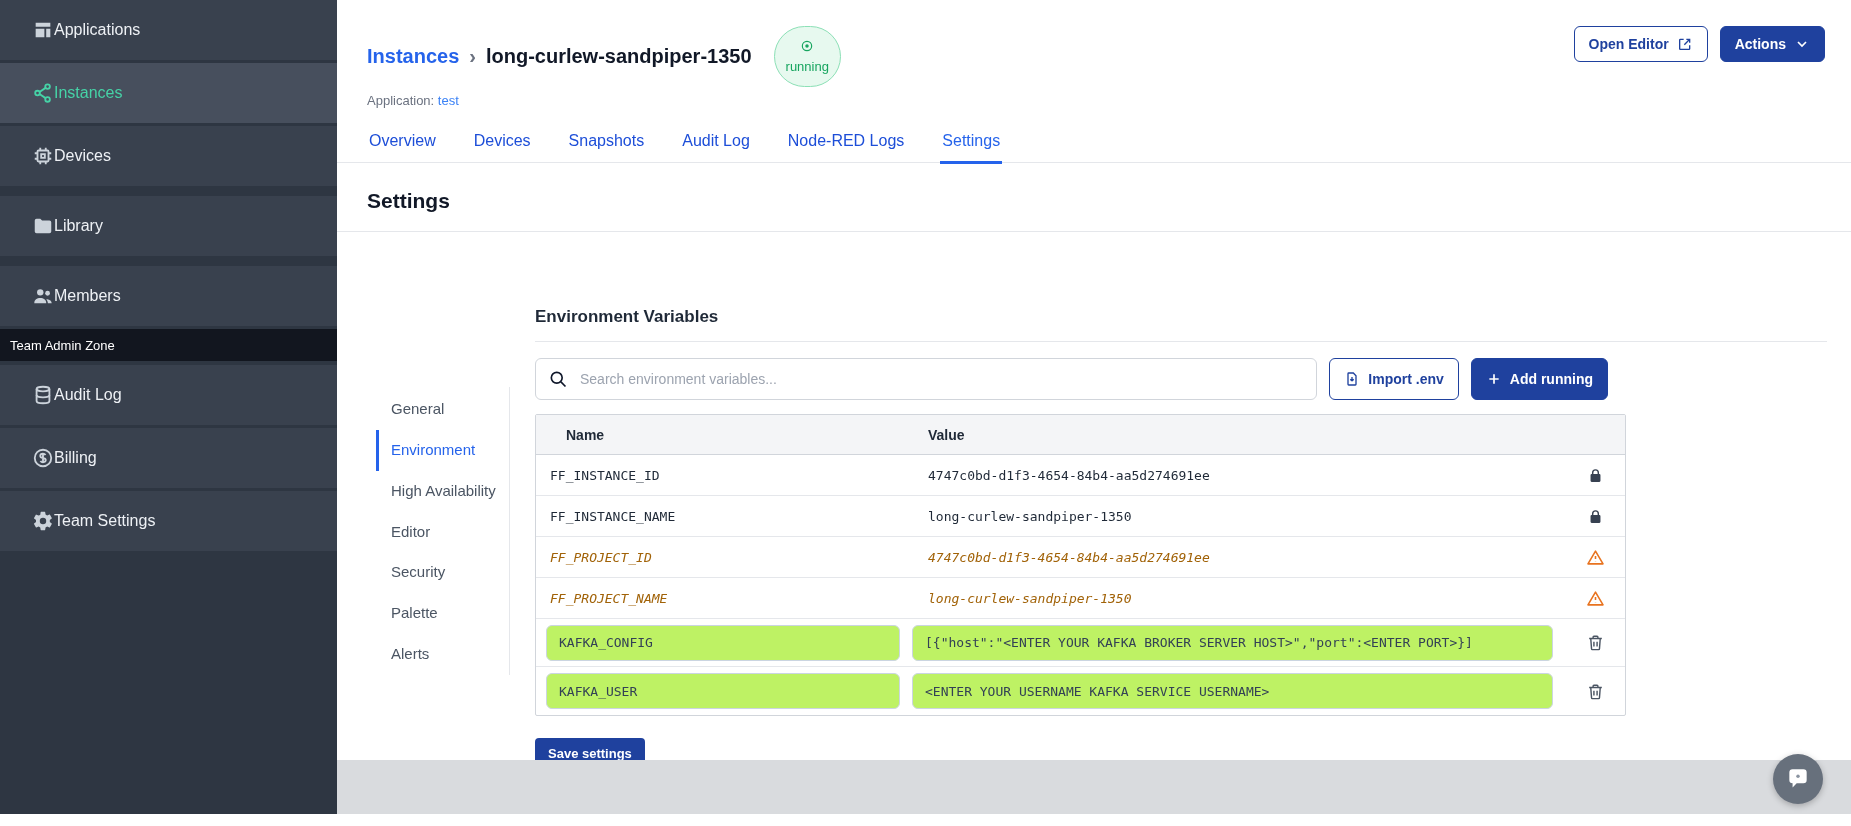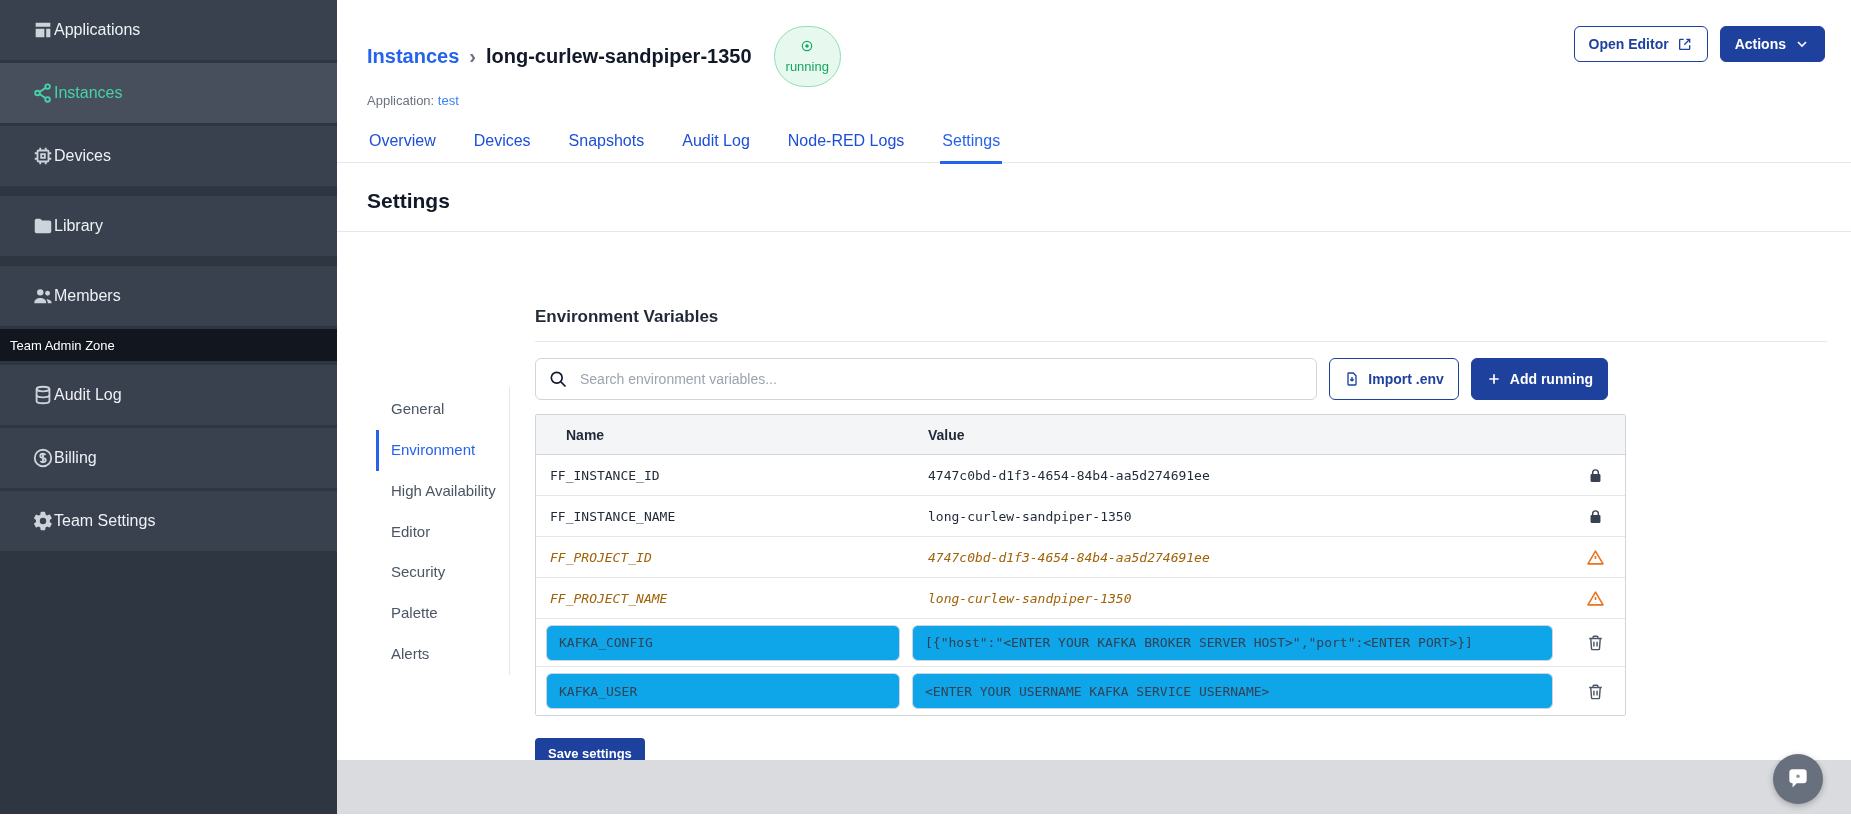--- a/index.html
+++ b/index.html
@@ -63,21 +63,21 @@
   .thead .c-value { padding-left: 16px; }
   .trow { display: flex; align-items: center; height: 41px; border-bottom: 1px solid #e5e7eb; font-size: 13px; }
   .trow:last-child { border-bottom: none; }
   .trow .c-name { padding-left: 14px; }
   .trow .c-value { padding-left: 16px; }
   .mono { font-family: "DejaVu Sans Mono", monospace; color: #1f2937; white-space: nowrap; overflow: hidden; text-overflow: ellipsis; }
   .trow.dep .mono { color: #a16207; font-style: italic; }
   .trow.editable { height: 48px; }
   .trow.editable .c-name { padding-left: 10px; padding-right: 12px; }
   .trow.editable .c-value { padding-left: 0; padding-right: 12px; }
-  .mono-input { width: 100%; height: 36px; border: 1px solid #cbd5e1; border-radius: 6px; padding: 0 12px; font-family: "DejaVu Sans Mono", monospace; font-size: 13px; color: #334155; outline: none; background: #0ea5e9; }
+  .mono-input { width: 100%; height: 36px; border: 1px solid #cbd5e1; border-radius: 6px; padding: 0 12px; font-family: "DejaVu Sans Mono", monospace; font-size: 13px; color: #334155; outline: none; background: #bef264; }
   .mono-input.focused { border-color: #2563eb; box-shadow: 0 0 0 1px #2563eb; }
   .icn { display: inline-flex; }
   .icn svg { width: 17px; height: 17px; }
   .icn.lock { color: #374151; }
   .icn.warn { color: #e8731f; }
   .icn.warn svg { width: 19px; height: 19px; }
   .icon-btn { background: none; border: none; cursor: pointer; color: #4b5563; display: inline-flex; padding: 4px; }
   .icon-btn svg { width: 19px; height: 19px; }
 
   .save-btn { margin-top: 22px; background: #1f419e; color: #fff; border: none; border-radius: 4px; font-size: 13px; font-weight: 700; padding: 8px 13px; cursor: pointer; font-family: "Liberation Sans", sans-serif; }

